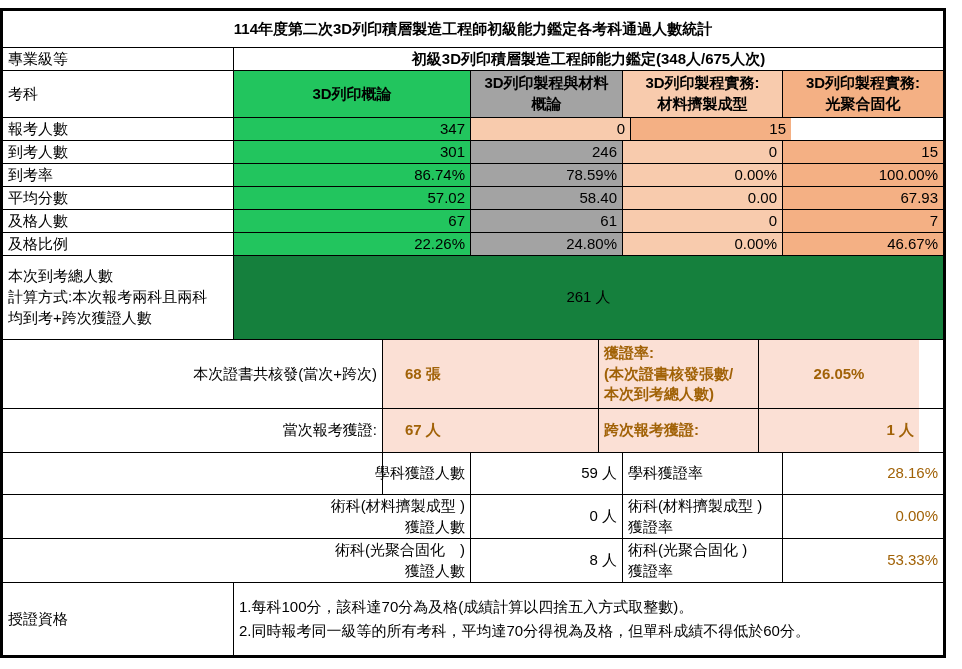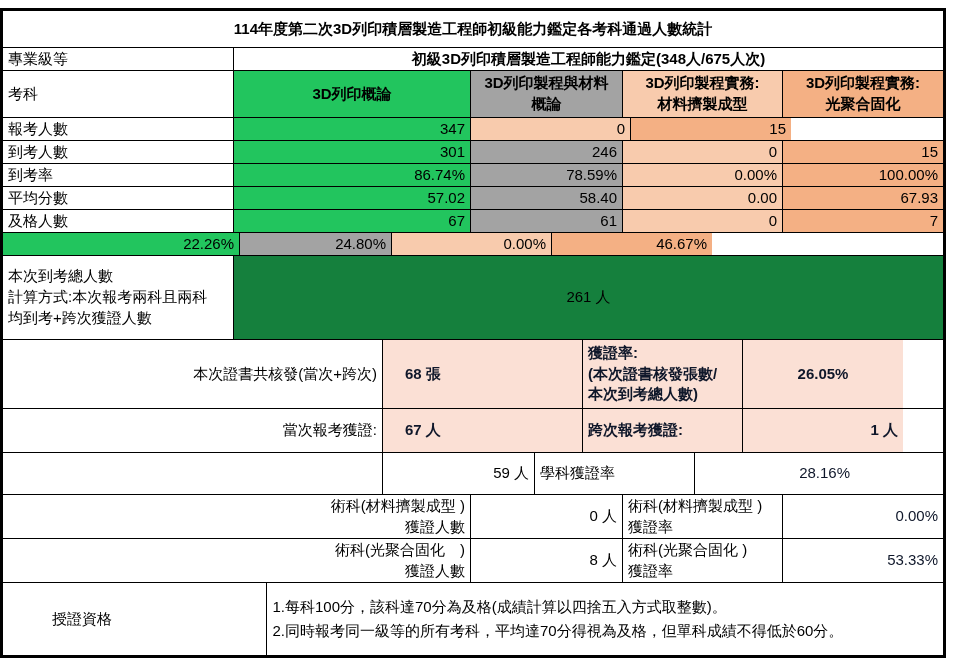--- a/index.html
+++ b/index.html
@@ -6,39 +6,39 @@
   body{
     width:962px;height:669px;position:relative;
     font-family:"Liberation Sans","DejaVu Sans",sans-serif;
     color:#000;
   }
   .table{
     position:absolute;left:0;top:8px;width:940px;
     border:3px solid #000;background:#fff;
   }
   .row{display:flex;align-items:stretch;border-bottom:1px solid #000;}
-  .row.norule{border-bottom:none;padding-left:44px;}
+  .row.norule{border-bottom:none;}
   .cell{
     box-sizing:border-box;border-right:1px solid #000;
     display:flex;align-items:center;justify-content:flex-start;
     padding:0 5px;font-size:15px;line-height:1.38;overflow:visible;
   }
   .cell.last{border-right:none;}
   
   .wa{width:231px}.wc{width:88px}.wd{width:152px}.we{width:160px}.wf{width:160px}
-  .wab{width:380px}.wabc{width:468px}.wbc{width:237px}.wcd{width:200px}.wrest{width:709px}.wfull{width:940px}
+  .wab{width:380px}.wabc{width:468px}.wbc{width:237px}.wcd{width:216px}.wrest{width:709px}.wfull{width:940px}
   
   .r-title{height:36px}.r-level{height:22px}.r-subject{height:46px}.r-metric{height:22px}
   .r-total{height:83px}.r-cert{height:68px}.r-cur{height:43px}
   .r-b1{height:41px}.r-b2{height:43px}.r-b3{height:43px}.r-notes{height:72px}
   
   .ac{justify-content:center;text-align:center}
   .ar{justify-content:flex-end;text-align:right}
   .b{font-weight:bold}
-  .red{color:#0f172a}
+  .red{color:#a16207}
   .pre{white-space:pre-line}
   .nowrap{white-space:pre}
   .padL{padding-left:22px}
   
   .bg-blue{background:#22c55e}
   .bg-p1{background:#a3a3a3}
   .bg-p2{background:#F8CBAD}
   .bg-p3{background:#F4B084}
   .bg-cream{background:#15803d}
   .bg-pink{background:#FBE0D5}
@@ -96,20 +96,21 @@
     <div class="cell wf last ar bg-p3">67.93</div>
   </div>
   <div class="row r-metric">
     <div class="cell wa">及格人數</div>
     <div class="cell wbc ar bg-blue">67</div>
     <div class="cell wd ar bg-p1">61</div>
     <div class="cell we ar bg-p2">0</div>
     <div class="cell wf last ar bg-p3">7</div>
   </div>
   <div class="row r-metric">
+    <div class="cell wa">及格比例</div>
     <div class="cell wbc ar bg-blue">22.26%</div>
     <div class="cell wd ar bg-p1">24.80%</div>
     <div class="cell we ar bg-p2">0.00%</div>
     <div class="cell wf last ar bg-p3">46.67%</div>
   </div>
 
   <div class="row r-total">
     <div class="cell wa pre">本次到考總人數
 計算方式:本次報考兩科且兩科
 均到考+跨次獲證人數</div>
@@ -127,20 +128,21 @@
 
   <div class="row r-cur">
     <div class="cell wab ar">當次報考獲證:</div>
     <div class="cell wcd padL red b bg-pink">67 人</div>
     <div class="cell we red b bg-pink">跨次報考獲證:</div>
     <div class="cell wf last ar red b bg-pink">1 人</div>
   </div>
 
   <div class="row r-b1">
     <div class="cell wab"></div>
+    <div class="cell wc ar nowrap">學科獲證人數</div>
     <div class="cell wd ar">59 人</div>
     <div class="cell we">學科獲證率</div>
     <div class="cell wf last ar red">28.16%</div>
   </div>
 
   <div class="row r-b2">
     <div class="cell wabc ar pre">術科(材料擠製成型 )
 獲證人數</div>
     <div class="cell wd ar">0 人</div>
     <div class="cell we pre">術科(材料擠製成型 )

